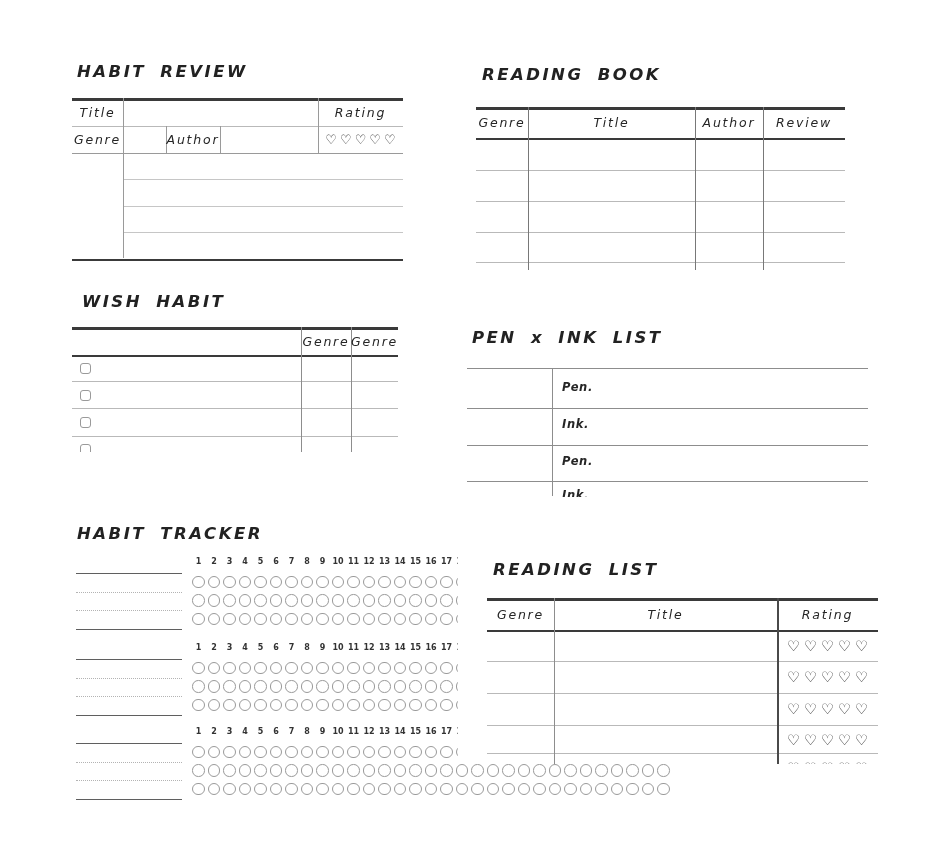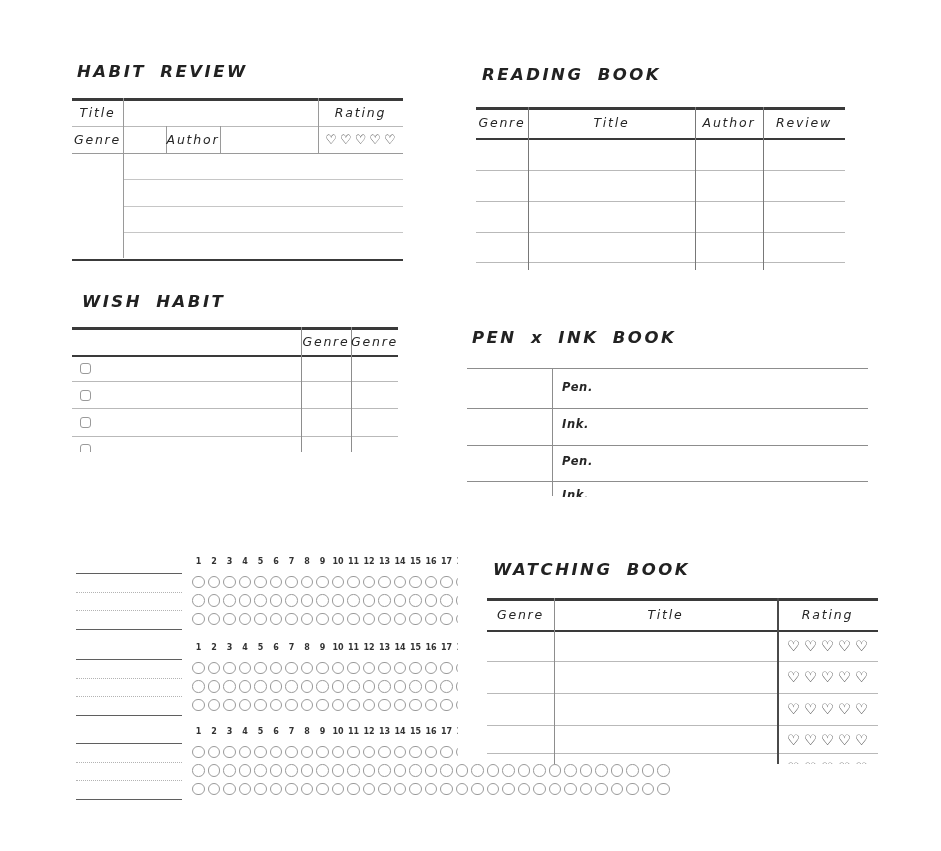--- a/index.html
+++ b/index.html
@@ -97,34 +97,35 @@
       <div class="lab" style="left:229px;top:0;width:50px;height:28px">Genre</div>
       <div class="lab" style="left:279px;top:0;width:47px;height:28px">Genre</div>
     <div class="checkbox" style="left: 8px; top: 35.5px;"></div>
         <div class="checkbox" style="left: 8px; top: 62.5px;"></div>
         <div class="checkbox" style="left: 8px; top: 89.5px;"></div>
         <div class="checkbox" style="left: 8px; top: 116.5px;"></div>
       </div>
   </div>
 
   <div>
-    <div class="sec-title" style="left:472px;top:328px">PEN x INK BOOK</div>
+    <div class="sec-title" style="left:472px;top:328px">PEN x INK LIST</div>
     <div class="tbl clip" style="left:467px;top:368px;width:401px;height:129px">
       <div class="hl" style="top:0;height:1.2px;background:#8d8d8d"></div>
       <div class="hl" style="top:40px;height:1.2px;background:#8d8d8d"></div>
       <div class="hl" style="top:77px;height:1.2px;background:#8d8d8d"></div>
       <div class="hl" style="top:113px;height:1.2px;background:#8d8d8d"></div>
       <div class="vl" style="left:85px;height:128px;background:#8d8d8d"></div>
       <div class="penlab" style="left:95px;top:10px">Pen.</div>
       <div class="penlab" style="left:95px;top:47px">Ink.</div>
       <div class="penlab" style="left:95px;top:84px">Pen.</div>
       <div class="penlab" style="left:95px;top:118px">Ink.</div>
     </div>
   </div>
 
+  <div class="sec-title" style="left:77px;top:524px">HABIT TRACKER</div>
   <div id="habit-layer">
       <div class="daynum" style="left: 190.5px; top: 558px;">1</div>
       <div class="daynum" style="left: 206px; top: 558px;">2</div>
       <div class="daynum" style="left: 221.5px; top: 558px;">3</div>
       <div class="daynum" style="left: 237px; top: 558px;">4</div>
       <div class="daynum" style="left: 252.5px; top: 558px;">5</div>
       <div class="daynum" style="left: 268px; top: 558px;">6</div>
       <div class="daynum" style="left: 283.5px; top: 558px;">7</div>
       <div class="daynum" style="left: 299px; top: 558px;">8</div>
       <div class="daynum" style="left: 314.5px; top: 558px;">9</div>
@@ -501,21 +502,21 @@
       <div class="circle" style="left: 657px; top: 782.75px;"></div>
       <div class="nameline-solid" style="left: 76px; top: 743px; width: 106px;"></div>
       <div class="nameline-dot" style="left: 76px; top: 761.5px; width: 106px;"></div>
       <div class="nameline-dot" style="left: 76px; top: 780px; width: 106px;"></div>
       <div class="nameline-solid" style="left: 76px; top: 798.5px; width: 106px;"></div>
     </div>
 
   <div id="white-mask" style="left:458px;top:545px;width:483px;height:219px"></div>
 
   <div class="top3" style="position:absolute;left:0;top:0">
-    <div class="sec-title" style="left:493px;top:560px">WATCHING BOOK</div>
+    <div class="sec-title" style="left:493px;top:560px">READING LIST</div>
     <div class="tbl clip" style="left:487px;top:598px;width:391px;height:166px;background:#fff">
       <div class="hl" style="top:0;height:2.5px;background:#3a3a3a"></div>
       <div class="hl" style="top:32px;height:2px;background:#3a3a3a"></div>
       <div class="hl" style="top:63px;height:1px;background:#b9b9b9"></div>
       <div class="hl" style="top:95px;height:1px;background:#b9b9b9"></div>
       <div class="hl" style="top:127px;height:1px;background:#b9b9b9"></div>
       <div class="hl" style="top:155px;height:1px;background:#b9b9b9"></div>
       <div class="vl" style="left:67px;height:166px;background:#8d8d8d"></div>
       <div class="vl" style="left:290px;width:1.5px;height:166px;background:#4a4a4a"></div>
       <div class="lab" style="left:0;top:0;width:67px;height:32px">Genre</div>

